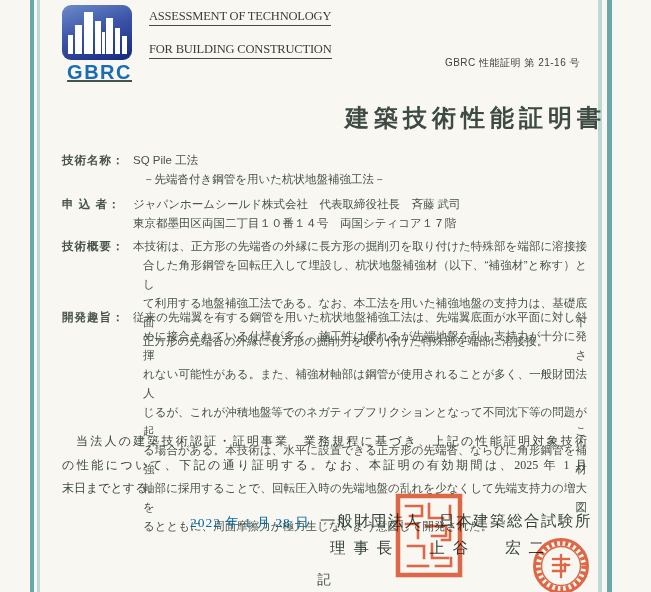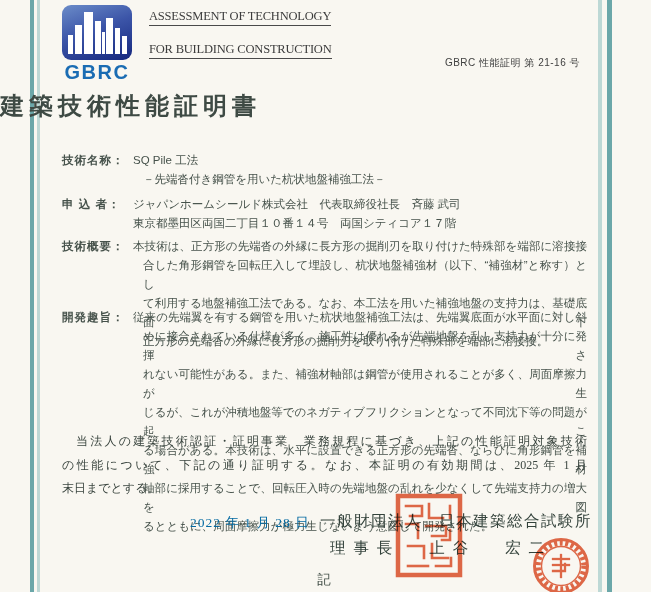--- a/index.html
+++ b/index.html
@@ -12,37 +12,37 @@
     color:#46524b;
   }
   
   .stripe{position:absolute;top:0;bottom:0;}
   .stripe.l-dark{left:30px;width:4px;background:#6ba7a9;}
   .stripe.l-light{left:37px;width:3px;background:#bdd8d5;}
   .stripe.r-light{left:598px;width:4px;background:#bdd8d5;}
   .stripe.r-dark{left:607px;width:5px;background:#6ba7a9;}
 
   
-  .logo{position:absolute;left:62px;top:5px;width:70px;text-align:center;}
+  .logo{position:absolute;left:62px;top:5px;width:70px;text-align:right;text-decoration:underline;}
   .logo-square{width:70px;height:55px;border-radius:9px;
     background:linear-gradient(160deg,#6b8cc9 0%,#3c55a8 45%,#15277e 100%);
     display:block;}
   .logo-text{display:block;margin-top:1px;font-weight:bold;font-size:20px;
     letter-spacing:1.5px;color:#1a6cb3;font-family:"Liberation Sans",sans-serif;}
   .org-en{position:absolute;left:149px;top:9px;font-family:"Liberation Serif",serif;
     font-size:12.5px;color:#3c3c3c;letter-spacing:-0.2px;}
   .org-en div{display:inline-block;border-bottom:1.5px solid #4a4a4a;
     padding-bottom:1px;margin-bottom:16px;}
   .org-en .l2{display:block;font-family:Liberation Serif, serif;}
   .org-en .l2 span{display:inline-block;border-bottom:1.5px solid #4a4a4a;padding-bottom:1px;}
   .cert-no{position:absolute;top:56px;right:71px;font-size:10px;color:#414141;
     letter-spacing:0.5px;}
 
   
-  .doc-title{position:absolute;top:90px;left:0;right:45px;text-align:left;
+  .doc-title{position:absolute;top:102px;left:0;right:45px;text-align:right;
     font-family:"Liberation Serif",serif;font-size:24px;font-weight:600;
     letter-spacing:5px;color:#3e4a44;}
 
   
   .field{position:absolute;left:62px;right:64px;display:flex;font-size:11.5px;line-height:19px;}
   .field .lbl{flex:0 0 71px;font-weight:bold;letter-spacing:1px;white-space:nowrap;}
   .field .body{flex:1;}
   .f-techname{top:151px;justify-content:center;}
   .f-applicant{top:195px;}
   .f-overview{top:237px;}
@@ -131,21 +131,21 @@
       <div class="fill indent10">て利用する地盤補強工法である。なお、本工法を用いた補強地盤の支持力は、基礎底面下</div>
       <div class="indent10">正方形の先端沓の外縁に長方形の掘削刃を取り付けた特殊部を端部に溶接接。</div>
     </div>
   </div>
 
   <div class="field f-purpose">
     <div class="lbl">開発趣旨：</div>
     <div class="body">
       <div class="fill">従来の先端翼を有する鋼管を用いた杭状地盤補強工法は、先端翼底面が水平面に対し斜</div>
       <div class="fill indent10">めに接合されている仕様が多く、施工性は優れるが先端地盤を乱し支持力が十分に発揮さ</div>
-      <div class="fill indent10">れない可能性がある。また、補強材軸部は鋼管が使用されることが多く、周面摩擦力が生</div>
+      <div class="fill indent10">れない可能性がある。また、補強材軸部は鋼管が使用されることが多く、一般財団法人</div>
       <div class="fill indent10">じるが、これが沖積地盤等でのネガティブフリクションとなって不同沈下等の問題が起こ</div>
       <div class="fill indent10">る場合がある。本技術は、水平に設置できる正方形の先端沓、ならびに角形鋼管を補強材</div>
       <div class="fill indent10">軸部に採用することで、回転圧入時の先端地盤の乱れを少なくして先端支持力の増大を図</div>
       <div class="indent10">るとともに、周面摩擦力が極力生じないよう意図して開発された。</div>
     </div>
   </div>
 
   <div class="statement">
     <div class="first fill">当法人の建築技術認証・証明事業　業務規程に基づき、上記の性能証明対象技術</div>
     <div class="fill">の性能について、下記の通り証明する。なお、本証明の有効期間は、2025 年 1 月</div>

